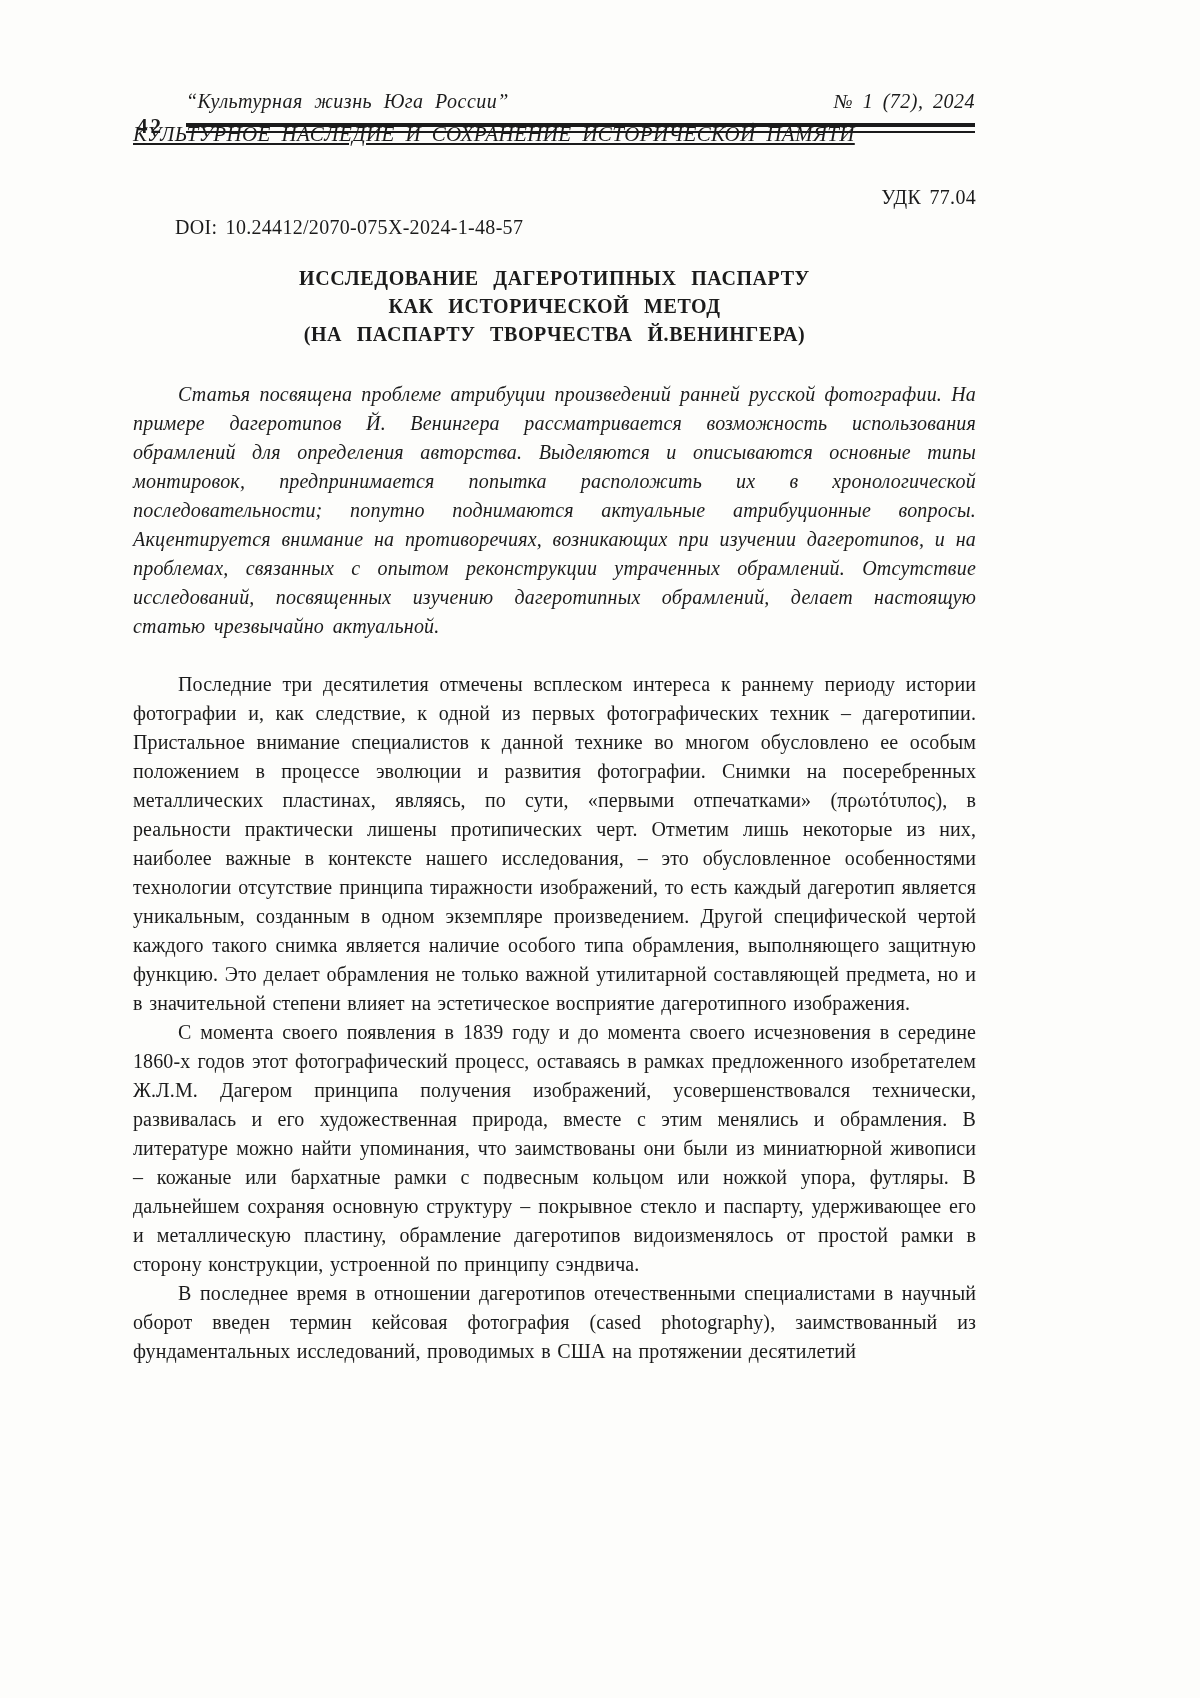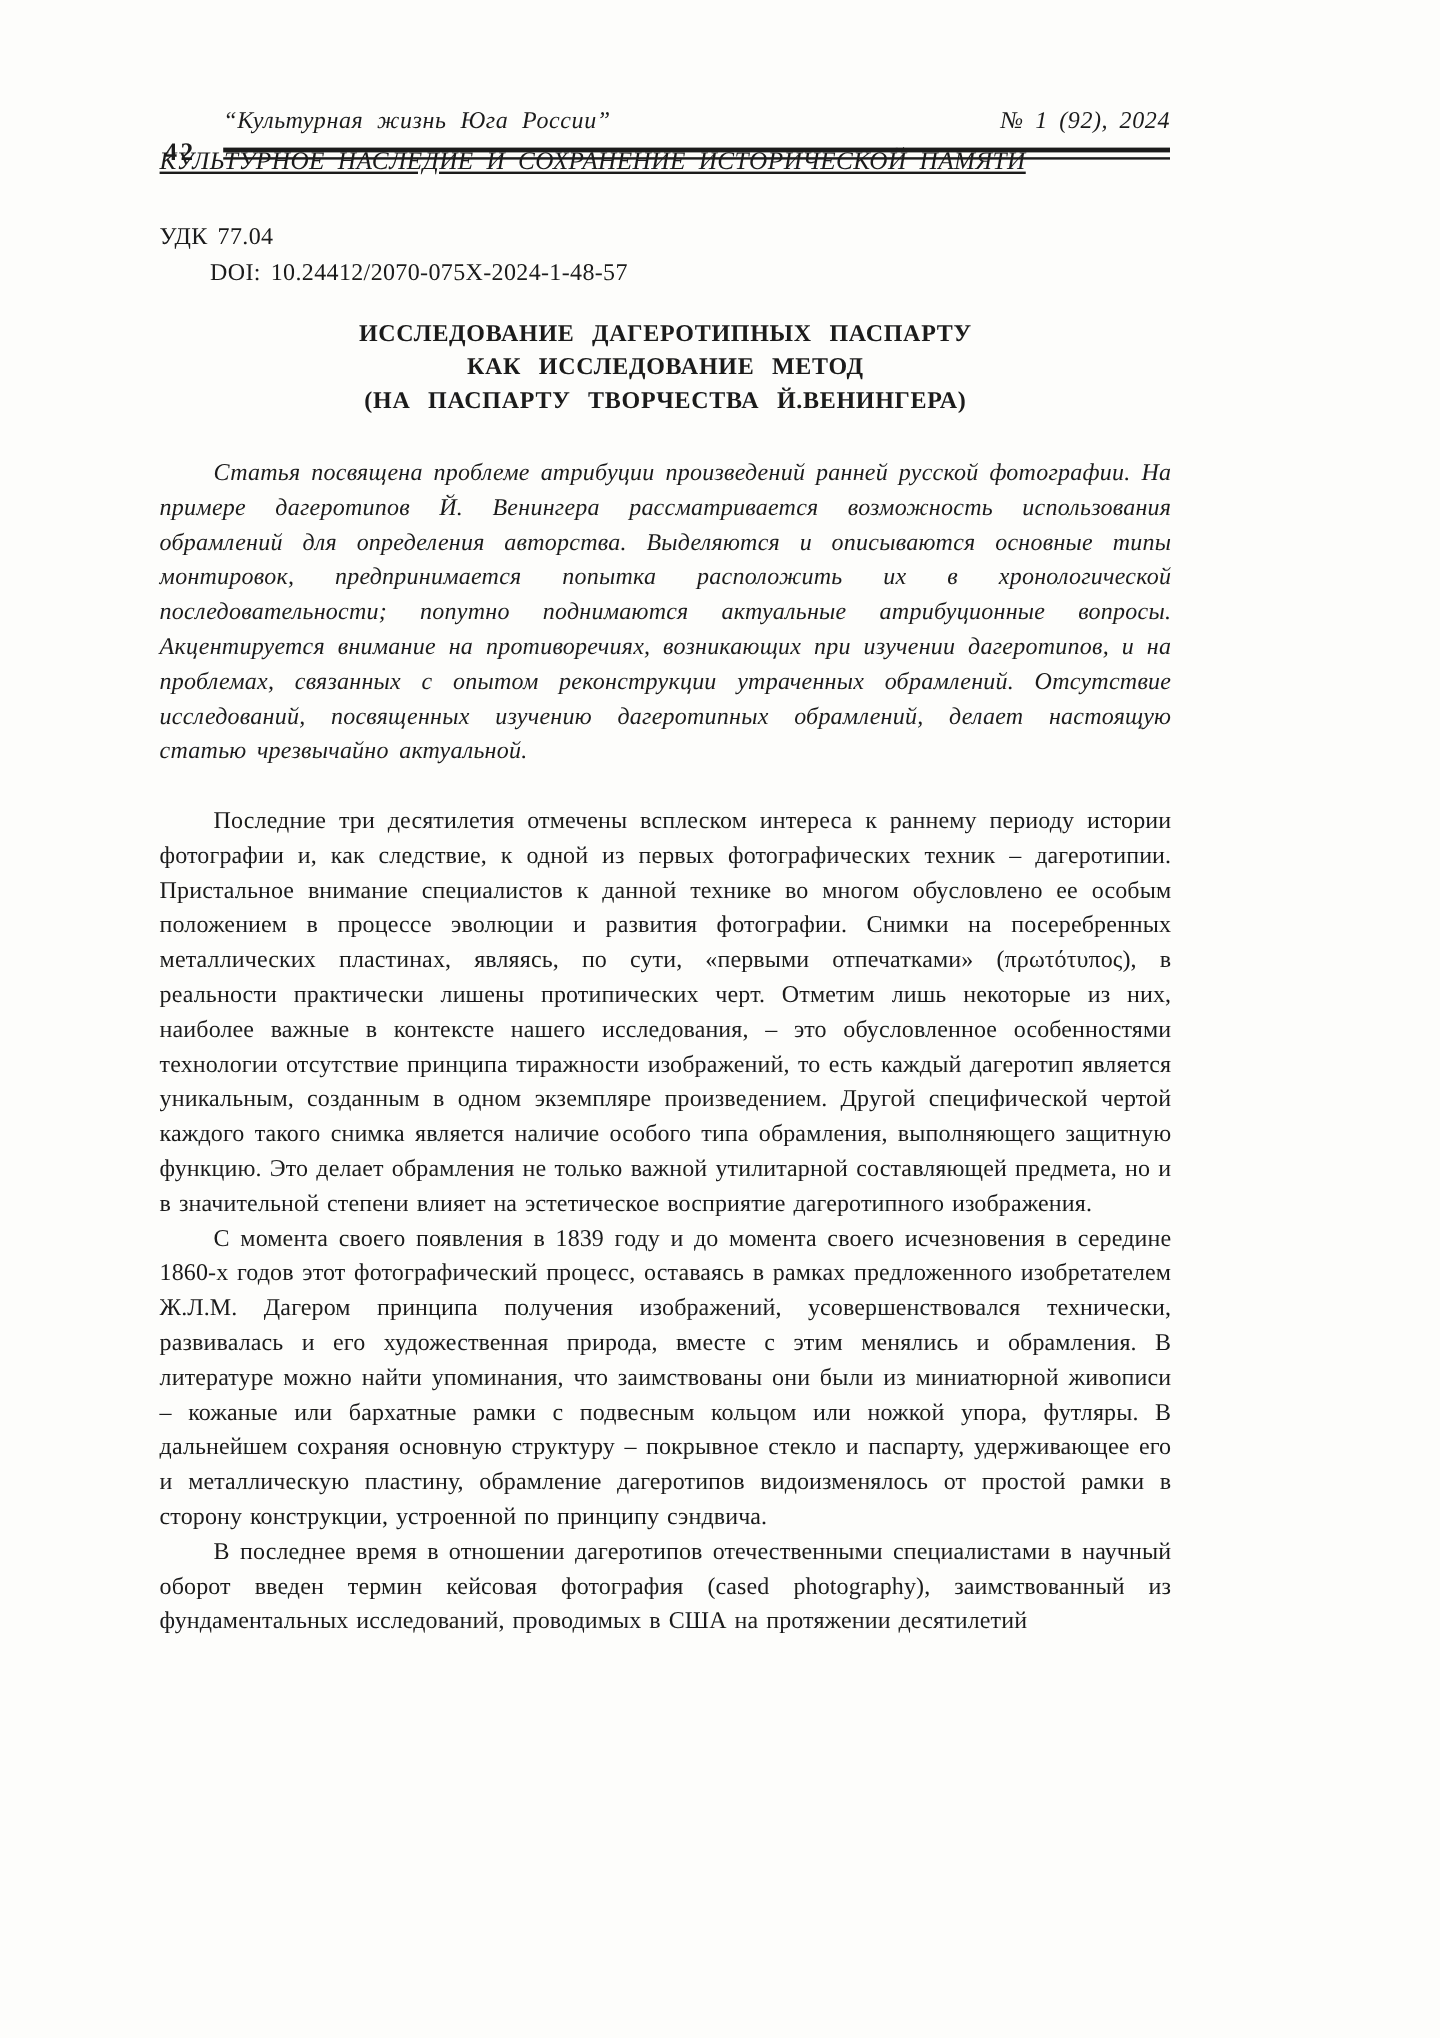--- a/index.html
+++ b/index.html
@@ -55,21 +55,21 @@
   .section-heading {
     margin-top:120px;
     font-size:21px;
     font-weight:normal;
     font-style:italic;
     text-decoration:underline;
     letter-spacing:0.4px;
     word-spacing:5px;
     white-space:nowrap;
   }
-  .udc { margin-top:34px; letter-spacing:0.3px; word-spacing:3px; }
+  .udc { margin-top:34px; letter-spacing:0.3px; word-spacing:3px;text-align:right; }
   .doi { margin-top:1px; letter-spacing:0.3px; word-spacing:3px;margin-left:42px; }
   .author {
     margin-top:26px;
     text-align:center;
     font-weight:bold;
     word-spacing:12px;
     letter-spacing:1px;
   }
   .article-title {
     margin-top:22px;
@@ -107,37 +107,37 @@
 </style>
 </head>
 <body>
 
 <div class="page">
 
   <div class="page-number">42</div>
 
   <div class="running-header">
     <span class="journal-title">“Культурная жизнь Юга России”</span>
-    <span class="issue-info">№ 1 (92), 2024</span>
+    <span class="issue-info">№ 1 (72), 2024</span>
   </div>
 
   <div class="double-rule"></div>
 
   <div class="content">
 
     <h2 class="section-heading">КУЛЬТУРНОЕ НАСЛЕДИЕ И СОХРАНЕНИЕ ИСТОРИЧЕСКОЙ ПАМЯТИ</h2>
 
     <div class="udc">УДК 77.04</div>
 
     <div class="doi">DOI: 10.24412/2070-075X-2024-1-48-57</div>
 
 
     <h1 class="article-title">
       <span class="title-line">ИССЛЕДОВАНИЕ ДАГЕРОТИПНЫХ ПАСПАРТУ</span>
-      <span class="title-line">КАК ИССЛЕДОВАНИЕ МЕТОД</span>
+      <span class="title-line">КАК ИСТОРИЧЕСКОЙ МЕТОД</span>
       <span class="title-line">(НА ПАСПАРТУ ТВОРЧЕСТВА Й.ВЕНИНГЕРА)</span>
     </h1>
 
     <p class="abstract">Статья посвящена проблеме атрибуции произведений ранней русской фотографии. На примере дагеротипов Й. Венингера рассматривается возможность использования обрамлений для определения авторства. Выделяются и описываются основные типы монтировок, предпринимается попытка расположить их в хронологической последовательности; попутно поднимаются актуальные атрибуционные вопросы. Акцентируется внимание на противоречиях, возникающих при изучении дагеротипов, и на проблемах, связанных с опытом реконструкции утраченных обрамлений. Отсутствие исследований, посвященных изучению дагеротипных обрамлений, делает настоящую статью чрезвычайно актуальной.</p>
 
 
     <div class="body-text">
       <p class="body-para">Последние три десятилетия отмечены всплеском интереса к раннему периоду истории фотографии и, как следствие, к одной из первых фотографических техник – дагеротипии. Пристальное внимание специалистов к данной технике во многом обусловлено ее особым положением в процессе эволюции и развития фотографии. Снимки на посеребренных металлических пластинах, являясь, по сути, «первыми отпечатками» (πρωτότυπος), в реальности практически лишены протипических черт. Отметим лишь некоторые из них, наиболее важные в контексте нашего исследования, – это обусловленное особенностями технологии отсутствие принципа тиражности изображений, то есть каждый дагеротип является уникальным, созданным в одном экземпляре произведением. Другой специфической чертой каждого такого снимка является наличие особого типа обрамления, выполняющего защитную функцию. Это делает обрамления не только важной утилитарной составляющей предмета, но и в значительной степени влияет на эстетическое восприятие дагеротипного изображения.</p>
       <p class="body-para">С момента своего появления в 1839 году и до момента своего исчезновения в середине 1860-х годов этот фотографический процесс, оставаясь в рамках предложенного изобретателем Ж.Л.М. Дагером принципа получения изображений, усовершенствовался технически, развивалась и его художественная природа, вместе с этим менялись и обрамления. В литературе можно найти упоминания, что заимствованы они были из миниатюрной живописи – кожаные или бархатные рамки с подвесным кольцом или ножкой упора, футляры. В дальнейшем сохраняя основную структуру – покрывное стекло и паспарту, удерживающее его и металлическую пластину, обрамление дагеротипов видоизменялось от простой рамки в сторону конструкции, устроенной по принципу сэндвича.</p>
       <p class="body-para">В последнее время в отношении дагеротипов отечественными специалистами в научный оборот введен термин кейсовая фотография (cased photography), заимствованный из фундаментальных исследований, проводимых в США на протяжении десятилетий</p>

